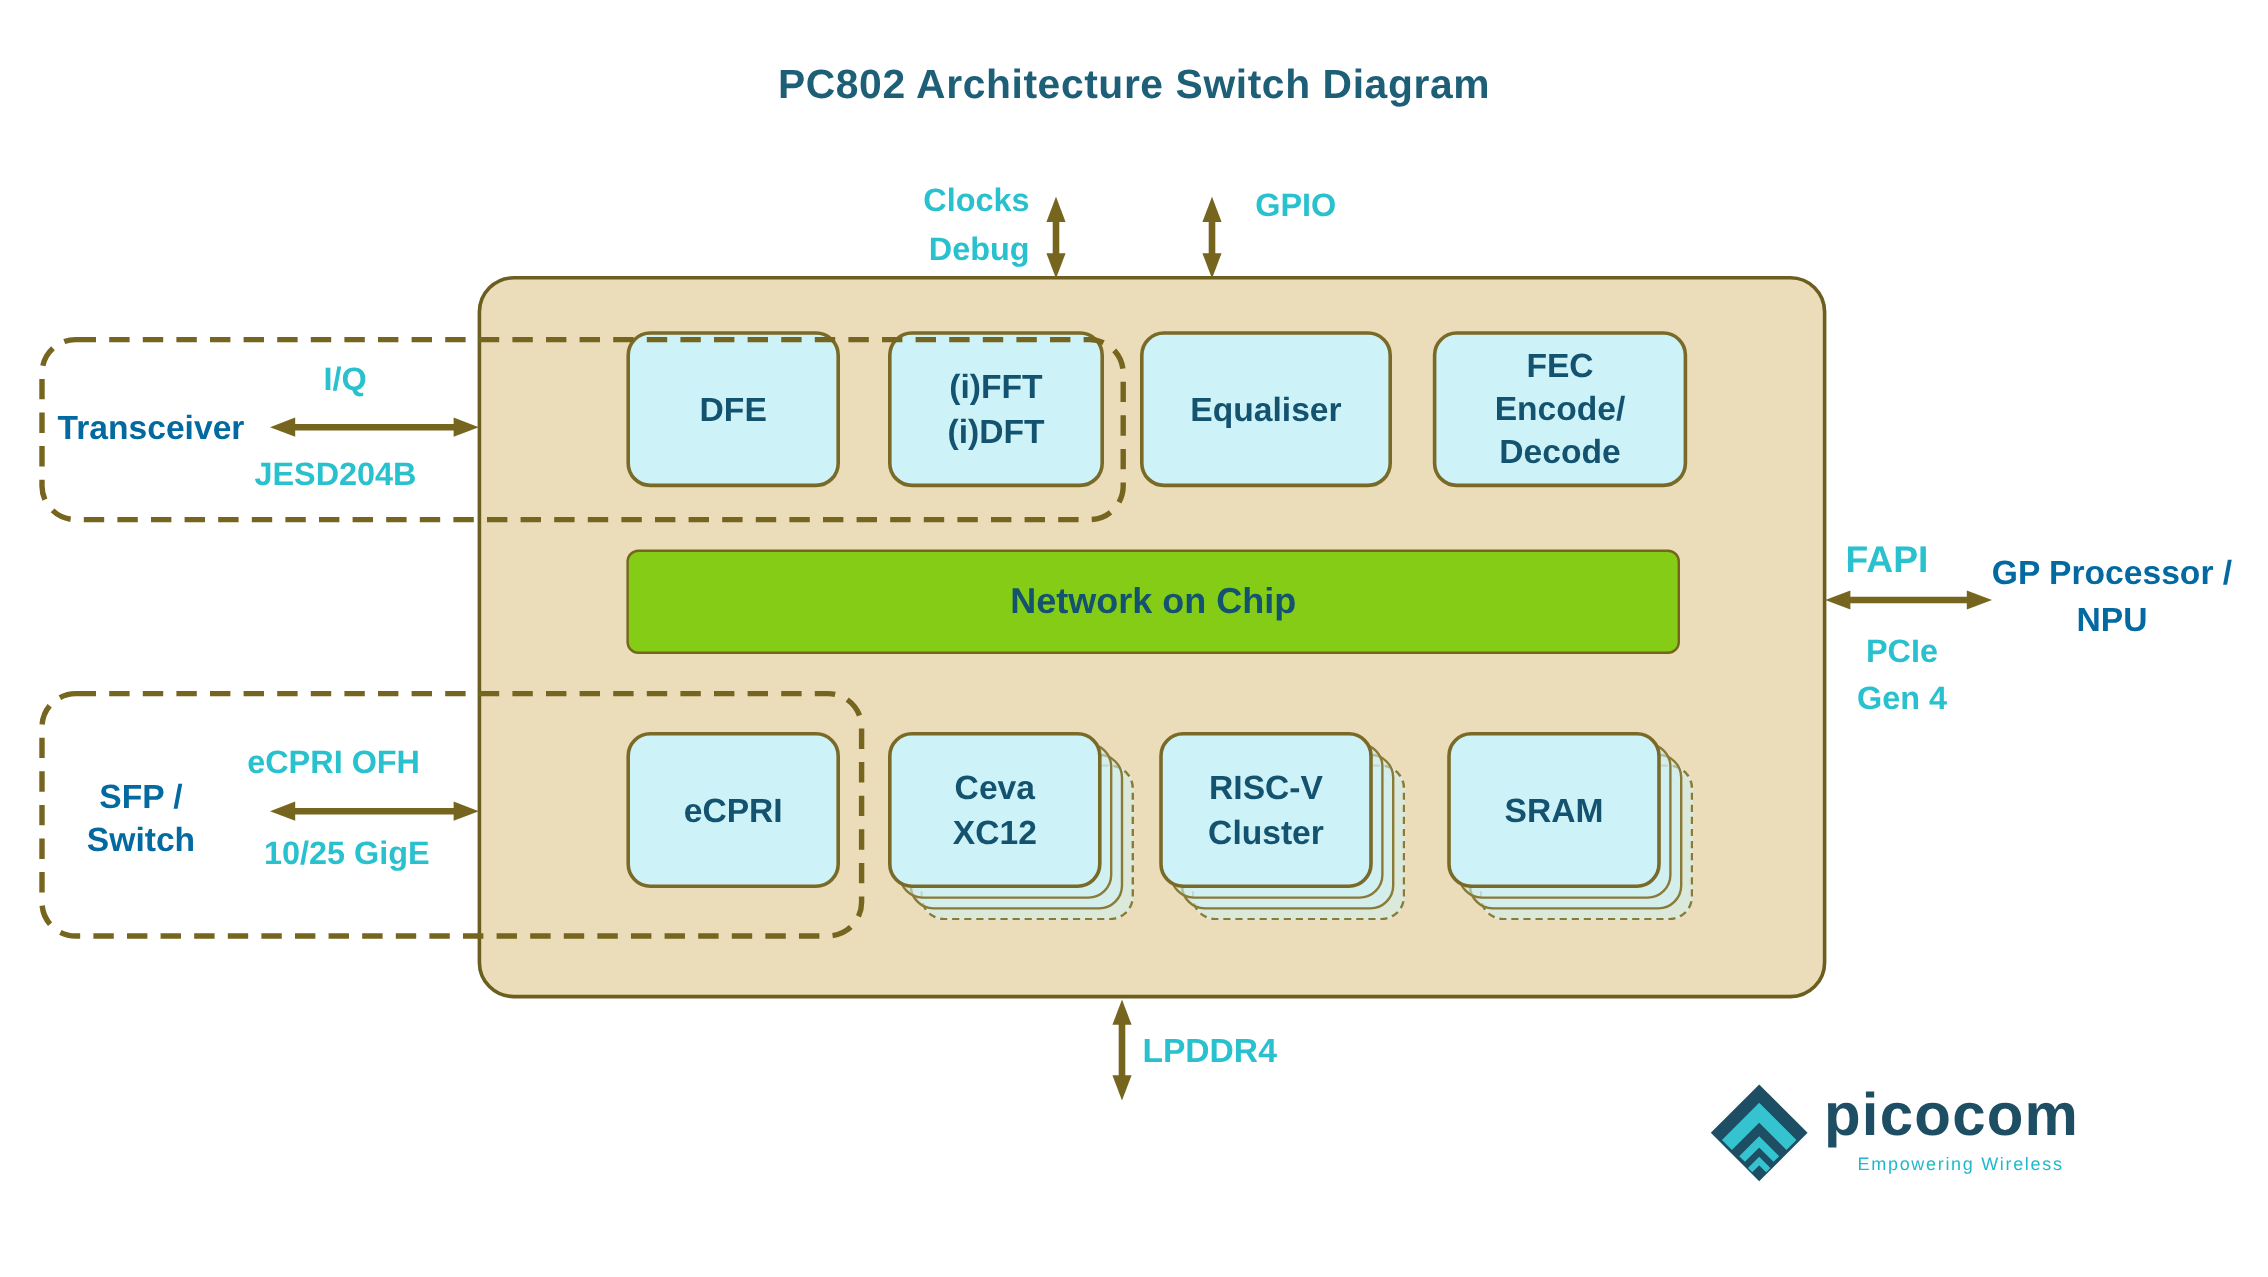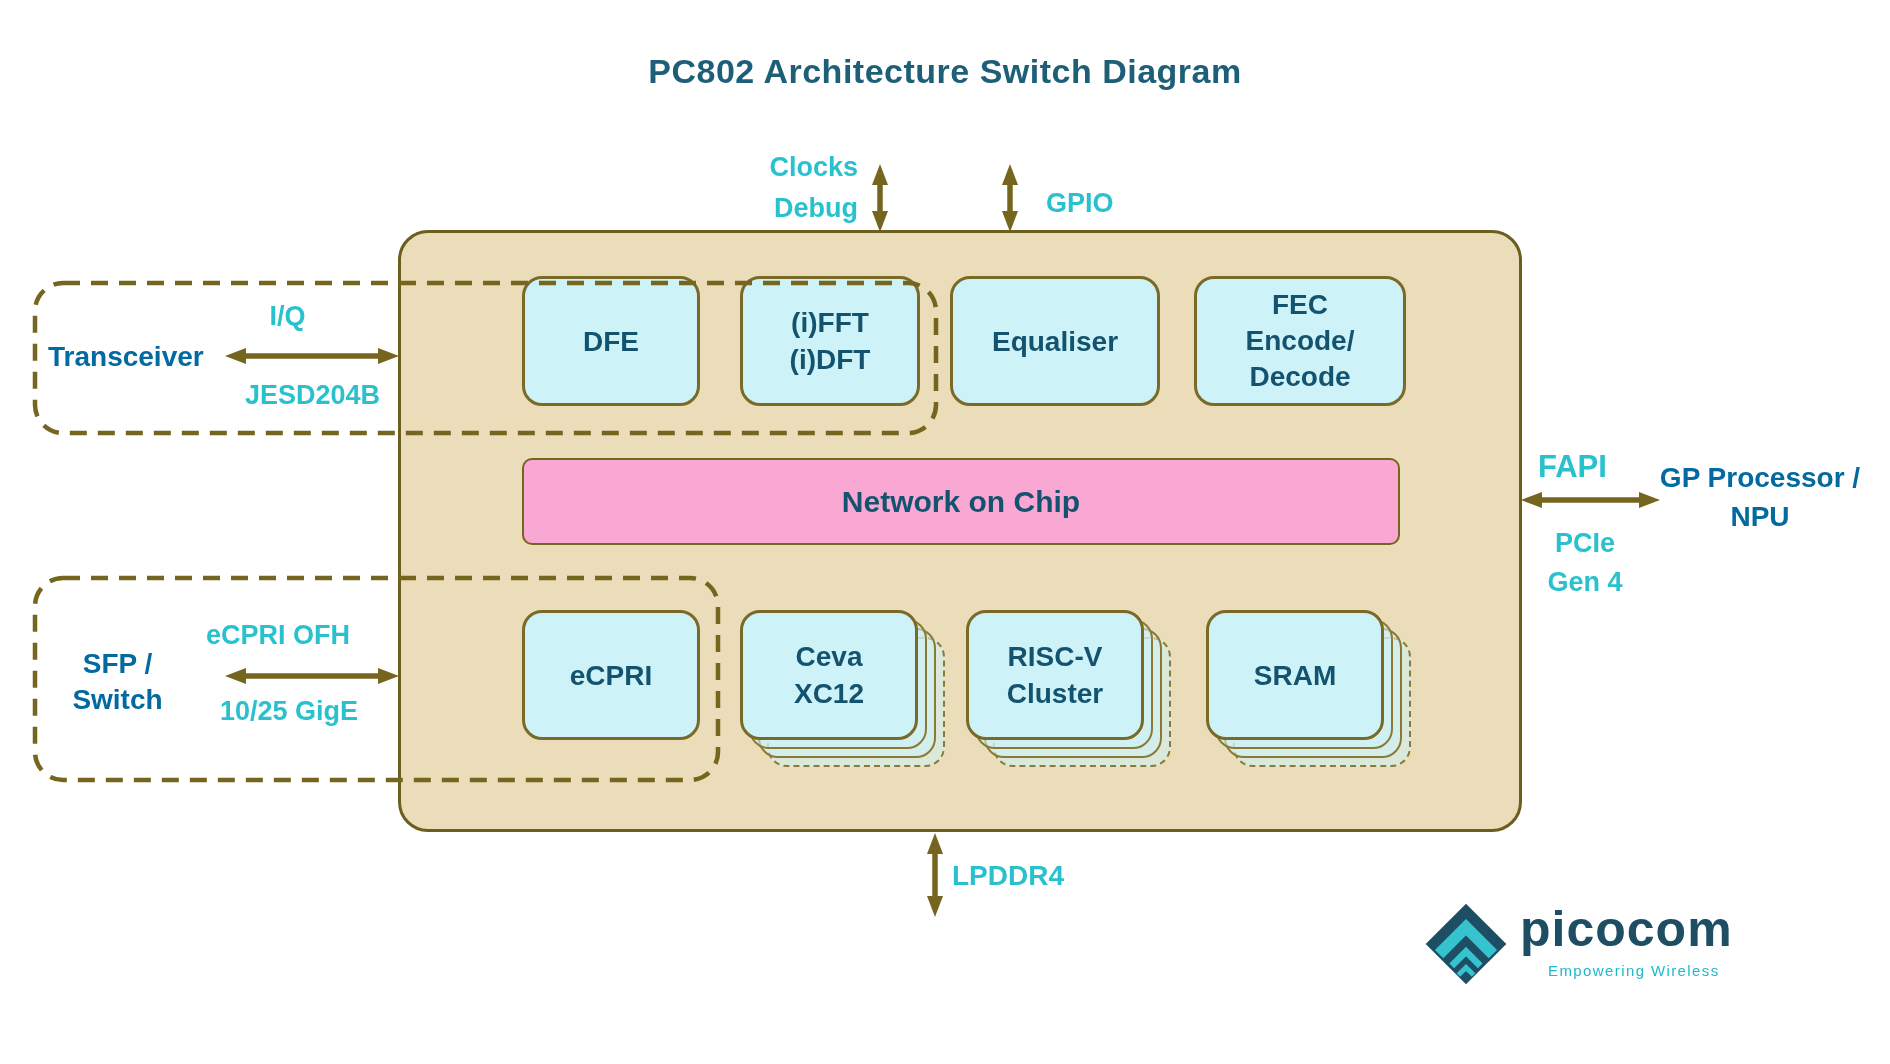--- a/index.html
+++ b/index.html
@@ -43,36 +43,36 @@
   .echo {
     position:absolute; width:178px; height:130px; box-sizing:border-box;
     background:rgba(205,242,247,0.55); border:2.5px solid #8A7A36;
     border-radius:20px; z-index:2;
   }
   .echo.dash { border-style:dashed; }
 
   
   .noc {
     position:absolute; left:522px; top:458px; width:878px; height:87px;
-    background:#f9a8d4; border:2.5px solid #75651F; border-radius:10px;
+    background:#84cc16; border:2.5px solid #75651F; border-radius:10px;
     box-sizing:border-box; display:flex; align-items:center; justify-content:center;
     color:#14536F; font-weight:bold; font-size:30px; z-index:3;
   }
 
   
   .overlay { position:absolute; left:0; top:0; z-index:4; pointer-events:none; }
 
   
   .lbl { position:absolute; font-weight:bold; z-index:5; }
   .cyan   { color:#29C1CE; }
   .purple { color:#0369a1; }
   .lbl-clocks  { left:700px;  top:147px; width:158px; text-align:right; font-size:27px; line-height:41px; }
-  .lbl-gpio    { left:1046px; top:188px; font-size:27px; }
+  .lbl-gpio    { left:1046px; top:156px; font-size:27px; }
   .lbl-iq      { left:240px;  top:301px; width:95px;  text-align:center; font-size:27px; }
-  .lbl-jesd    { left:245px;  top:380px; font-size:27px; }
+  .lbl-jesd    { left:212px;  top:380px; font-size:27px; }
   .lbl-xcvr    { left:48px;   top:341px; font-size:28px; }
   .lbl-ofh     { left:206px;  top:620px; font-size:27px; }
   .lbl-gige    { left:220px;  top:696px; font-size:27px; }
   .lbl-sfp     { left:40px;   top:646px; width:155px; text-align:center; font-size:28px; line-height:36px; }
   .lbl-fapi    { left:1538px; top:449px; font-size:31px; }
   .lbl-pcie    { left:1540px; top:524px; width:90px;  text-align:center; font-size:27px; line-height:39px; }
   .lbl-gpnpu   { left:1640px; top:458px; width:240px; text-align:center; font-size:28px; line-height:39px; }
   .lbl-lpddr4  { left:952px;  top:860px; font-size:28px; }
 
   

